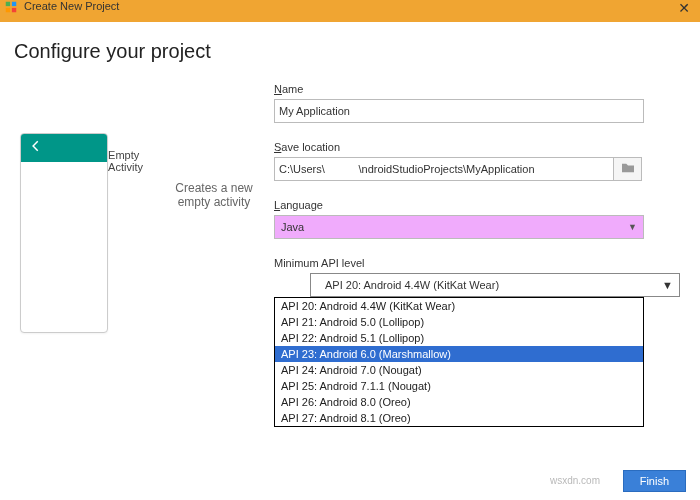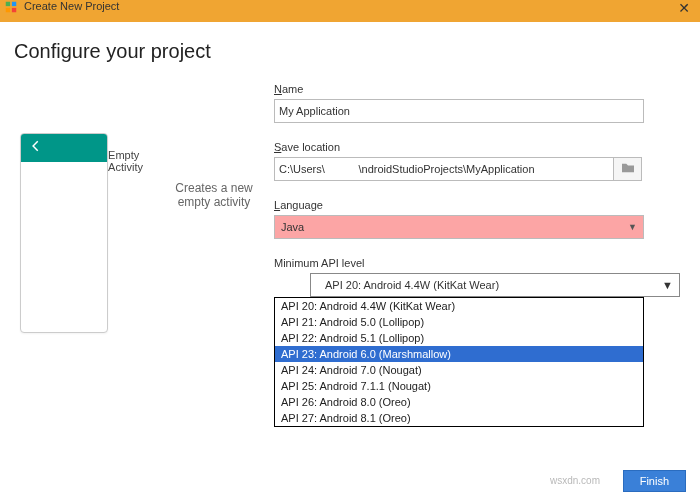--- a/index.html
+++ b/index.html
@@ -17,21 +17,21 @@
     .phone-label { font-size: 11px; color: #444; margin-top: 16px; }
     .phone-desc { font-size: 12px; color: #666; margin-top: 48px; text-align: center; }
     .right { flex: 1; padding-left: 4px; }
     .field { margin-bottom: 18px; }
     .field-label { font-size: 11px; color: #333; margin-bottom: 4px; display: block; }
     .field-label .u { text-decoration: underline; }
     .text-input { width: 370px; height: 24px; border: 1px solid #bbb; padding: 2px 4px; font-size: 11px; color: #333; }
     .loc-wrap { display: flex; align-items: center; }
     .loc-input { width: 340px; }
     .loc-btn { width: 28px; height: 24px; border: 1px solid #bbb; border-left: none; background: #f5f5f5; display: flex; align-items: center; justify-content: center; cursor: pointer; }
-    .select { width: 370px; height: 24px; border: 1px solid #bbb; padding: 2px 6px; font-size: 11px; color: #333; position: relative; background: #fca5a5; display: flex; align-items: center; justify-content: space-between; cursor: pointer; }
+    .select { width: 370px; height: 24px; border: 1px solid #bbb; padding: 2px 6px; font-size: 11px; color: #333; position: relative; background: #f0abfc; display: flex; align-items: center; justify-content: space-between; cursor: pointer; }
     .select .caret { font-size: 9px; color: #555; }
     .api-wrap { position: relative; padding-left: 36px; }
     .api-select { width: 370px; height: 24px; border: 1px solid #888; padding: 2px 6px 2px 14px; font-size: 11px; color: #333; background: #fff; display: flex; align-items: center; justify-content: space-between; cursor: pointer; }
     .dropdown { position: absolute; top: 24px; left: 0; width: 370px; border: 1px solid #000; background: #fff; z-index: 10; }
     .dropdown-item { padding: 2px 6px; font-size: 11px; color: #222; cursor: pointer; white-space: nowrap; }
     .dropdown-item.selected { background: #2f6dd0; color: #fff; }
     .buttons { position: absolute; bottom: 8px; right: 14px; display: flex; gap: 6px; }
     .btn-finish { background: #3a80d8; color: #fff; border: 1px solid #2a6cbf; font-size: 11px; padding: 4px 16px; cursor: pointer; }
     .watermark { position: absolute; bottom: 14px; right: 100px; font-size: 10px; color: #b9b9b9; }
   </style>

